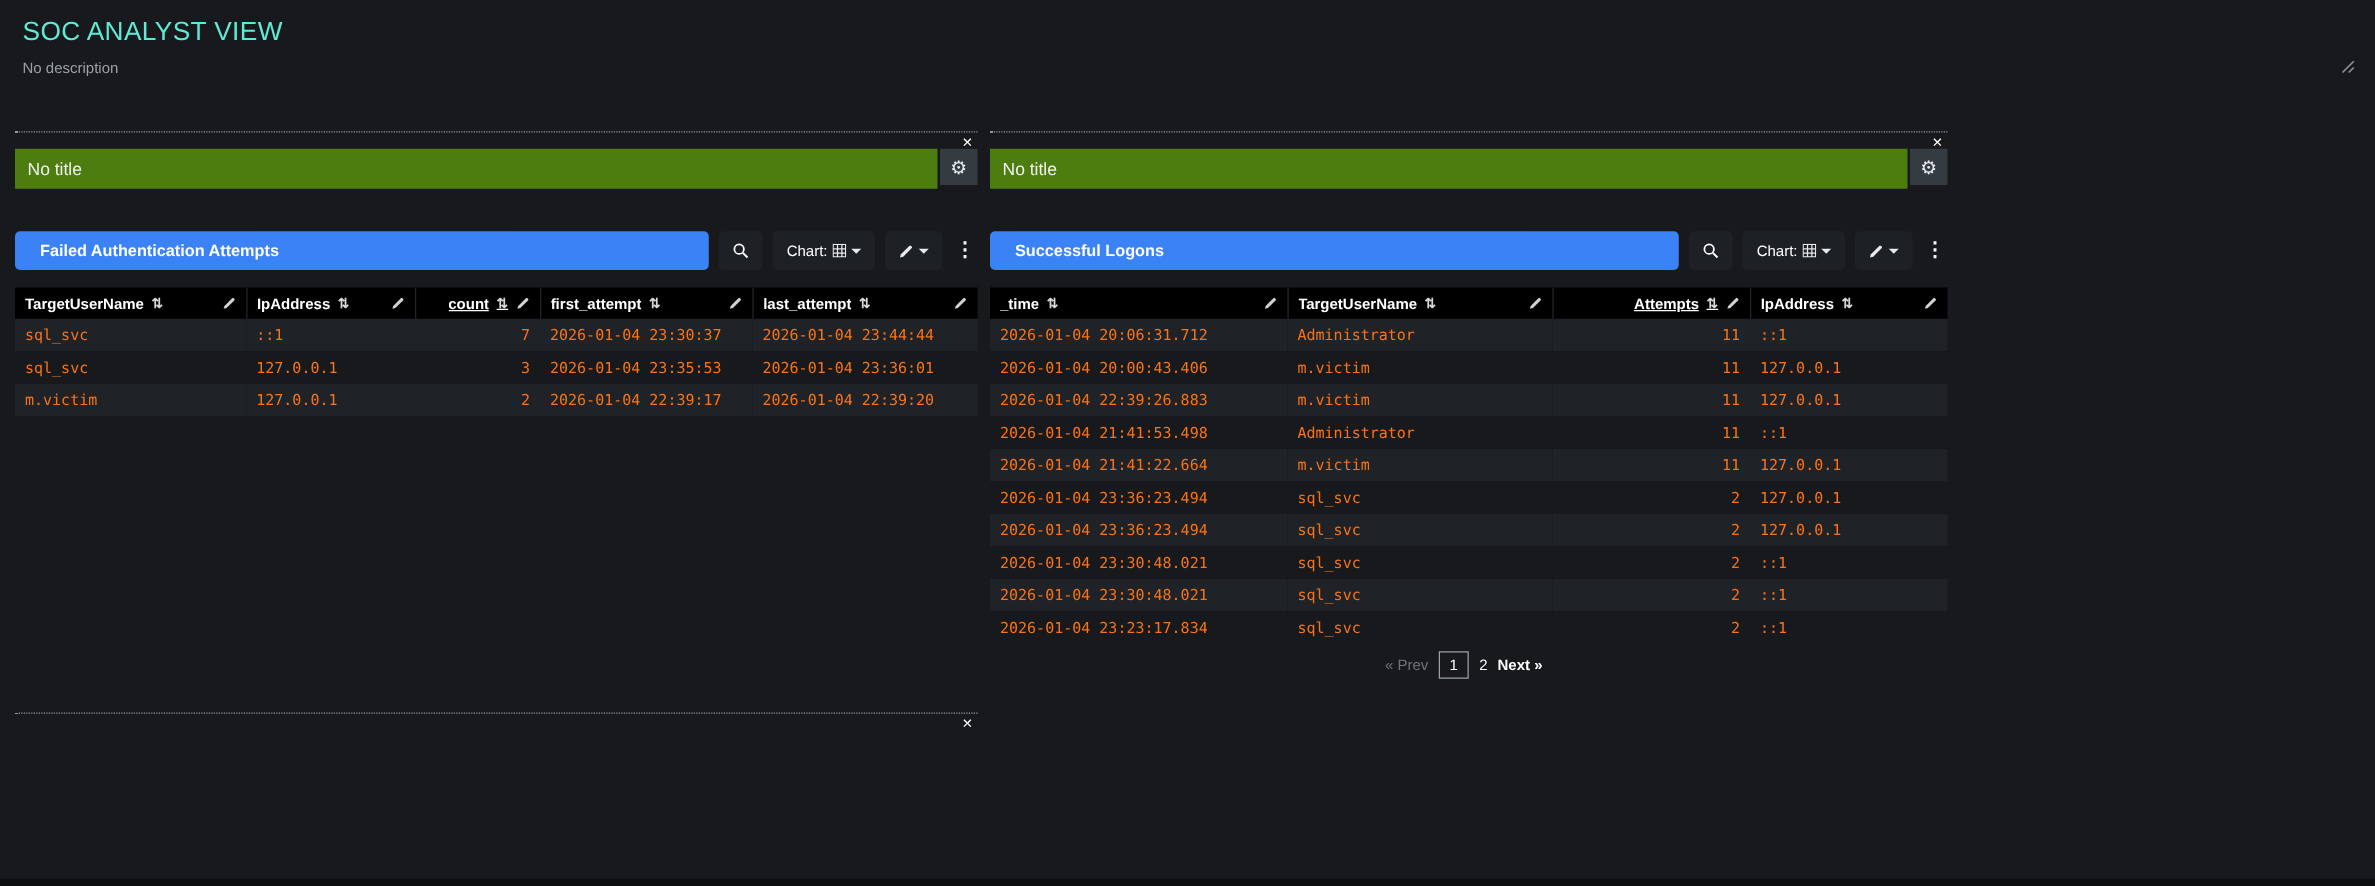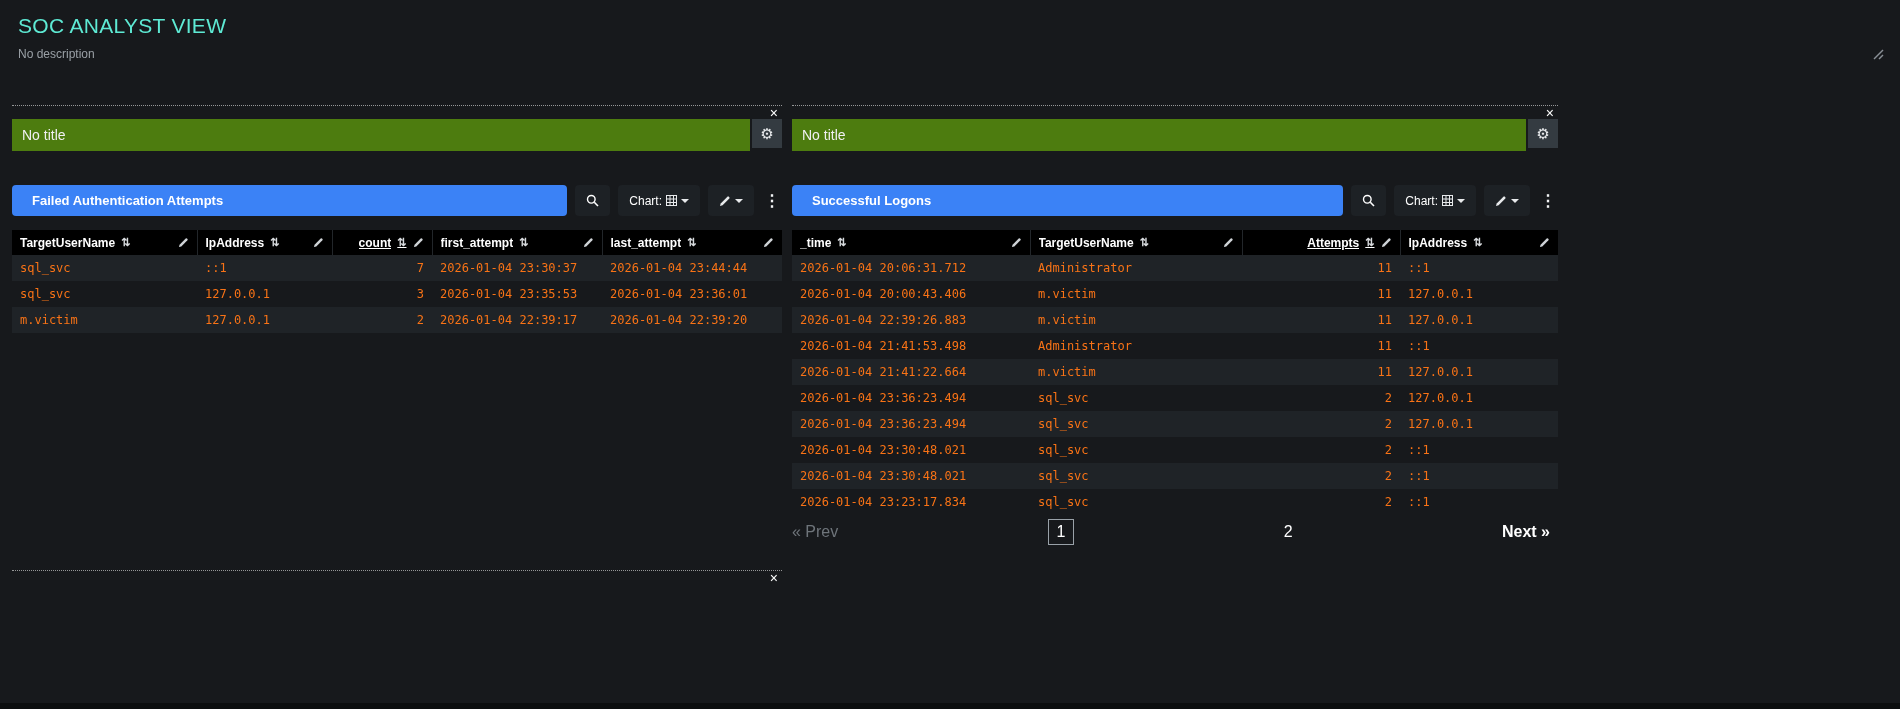--- a/index.html
+++ b/index.html
@@ -49,21 +49,21 @@
   .sort-icon { font-size:11px; color:#d7dadd; cursor:pointer; }
   .th-spacer { flex:1; }
   .pencil { flex:none; cursor:pointer; }
 
   tbody td { height:26px; padding:0 8px; color:#f97316; font-family:"DejaVu Sans Mono", monospace; font-size:12px; white-space:nowrap; overflow:hidden; cursor:pointer; }
   tbody tr:nth-child(odd)  { background:#1f2327; }
   tbody tr:nth-child(even) { background:#17191c; }
   tbody td.right { text-align:right; }
 
   
-  .pagination { display:flex; justify-content:space-between; align-items:center; gap:8px; margin-top:4px; padding-right:8px; color:#fff; font-size:16px; height:26px; }
+  .pagination { display:flex; justify-content:center; align-items:center; gap:8px; margin-top:4px; padding-right:8px; color:#fff; font-size:12px; height:26px; }
   .pg-prev { color:#6e747a; cursor:pointer; }
   .pg-page { cursor:pointer; }
   .pg-page.active { border:1px solid #99a1a8; padding:3px 8px; }
   .pg-next { cursor:pointer; font-weight:bold; }
 
   .bottom-strip { position:absolute; bottom:0; left:0; width:1900px; height:6px; background:#0c0e0f; }
 </style>
 </head>
 <body>
 

